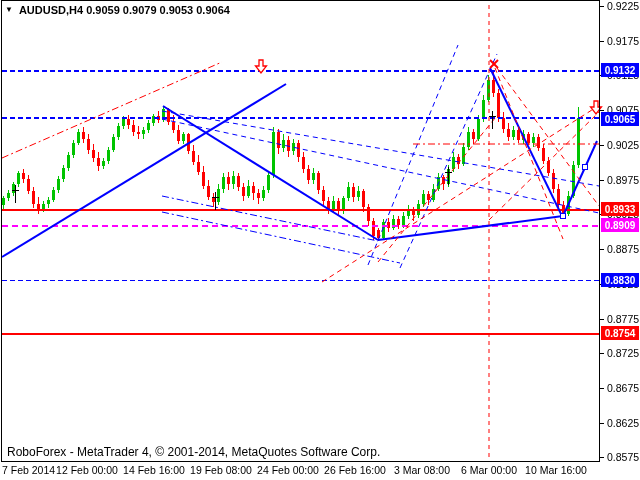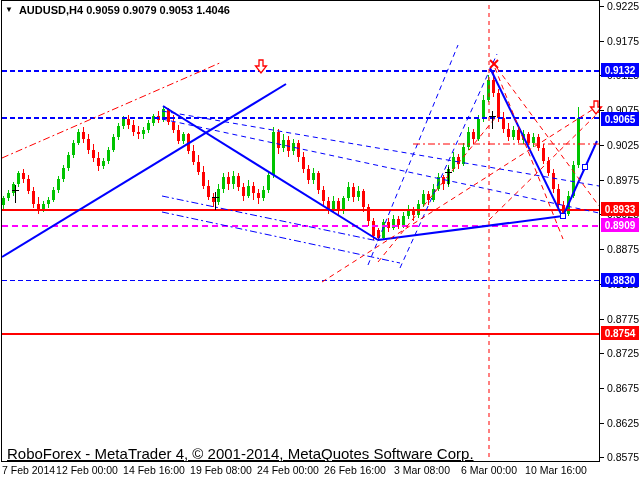--- a/index.html
+++ b/index.html
@@ -2,21 +2,21 @@
 <html><head>
 <meta charset="utf-8">
 <style>
   html,body{margin:0;padding:0;background:#fff;}
   body{width:640px;height:480px;font-family:"Liberation Sans",sans-serif;}
   .win{position:relative;width:640px;height:480px;background:#fff;overflow:hidden;}
   svg{position:absolute;left:0;top:0;}
   .title{position:absolute;left:5px;top:4px;font-size:11px;font-weight:bold;color:#000;
          display:flex;align-items:center;gap:6px;white-space:nowrap;}
   .dd{font-size:8px;line-height:1;cursor:pointer;}
-  .credit{position:absolute;left:7px;top:445px;font-size:15px;color:#000;white-space:nowrap;text-decoration:underline;}
+  .credit{position:absolute;left:7px;top:445px;font-size:12px;color:#000;white-space:nowrap;}
 </style>
 </head>
 <body>
 
 <div class="win">
   <svg id="cv" width="640" height="480" viewBox="0 0 640 480">
       <g shape-rendering="crispEdges">
         <g>
           <line x1="3.5" y1="196" x2="3.5" y2="211" stroke="#00c400" stroke-width="1"></line>
           <rect x="2" y="198" width="3" height="7" fill="#00c400"></rect>
@@ -599,16 +599,16 @@
         <text x="221" y="474" font-size="10.5" fill="#000" text-anchor="middle">19 Feb 08:00</text>
         <text x="288" y="474" font-size="10.5" fill="#000" text-anchor="middle">24 Feb 00:00</text>
         <text x="355" y="474" font-size="10.5" fill="#000" text-anchor="middle">26 Feb 16:00</text>
         <text x="422" y="474" font-size="10.5" fill="#000" text-anchor="middle">3 Mar 08:00</text>
         <text x="489" y="474" font-size="10.5" fill="#000" text-anchor="middle">6 Mar 00:00</text>
         <text x="556" y="474" font-size="10.5" fill="#000" text-anchor="middle">10 Mar 16:00</text>
       </g>
     </svg>
   <div class="title">
     <span class="dd">▼</span>
-    <span>AUDUSD,H4  0.9059 0.9079 0.9053 1.4046</span>
+    <span>AUDUSD,H4  0.9059 0.9079 0.9053 0.9064</span>
   </div>
   <div class="credit">RoboForex - MetaTrader 4, © 2001-2014, MetaQuotes Software Corp.</div>
 </div>
 
 </body></html>

